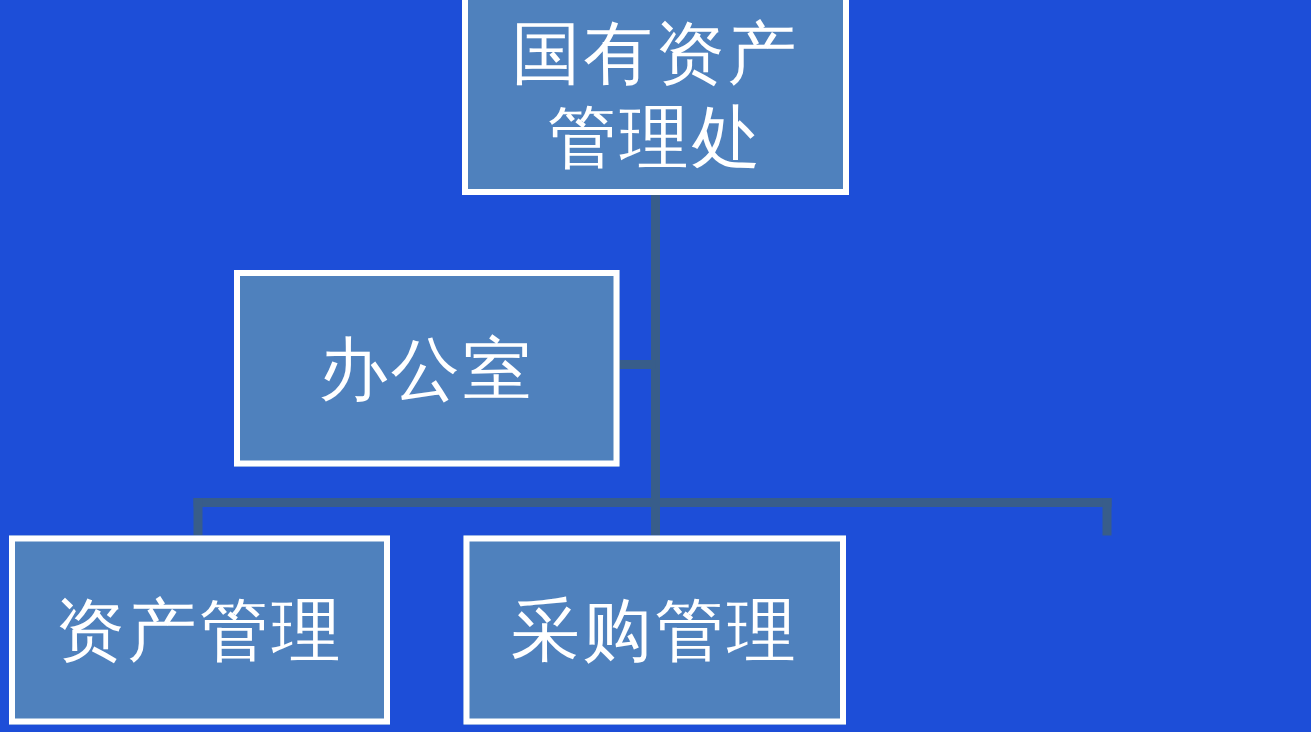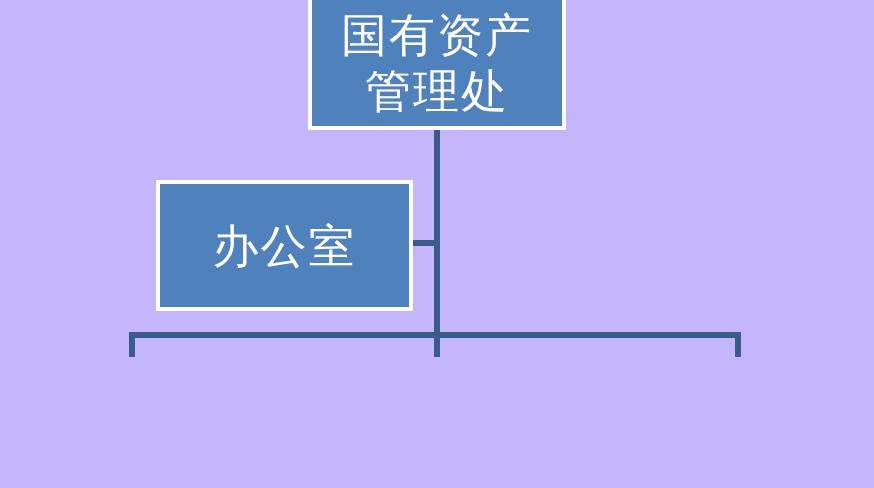--- a/index.html
+++ b/index.html
@@ -4,21 +4,21 @@
 <style>
   html, body {
     margin: 0;
     padding: 0;
     background: #000;
   }
   .canvas {
     position: relative;
     width: 874px;
     height: 488px;
-    background: #c4b5fd;
+    background: #1d4ed8;
     overflow: hidden;
     font-family: "DejaVu Serif", "Liberation Serif", serif;
   }
   .node {
     position: absolute;
     background: #4F81BD;
     border: 4px solid #FFFFFF;
     box-sizing: border-box;
     display: flex;
     align-items: center;
@@ -62,16 +62,22 @@
 
   <div class="node node-root">
     <span class="label">国有资产
 管理处</span>
   </div>
 
   <div class="node node-office">
     <span class="label">办公室</span>
   </div>
 
+  <div class="node node-assets">
+    <span class="label">资产管理</span>
+  </div>
 
+  <div class="node node-procurement">
+    <span class="label">采购管理</span>
+  </div>
 
 
 </div>
 
 </body></html>

